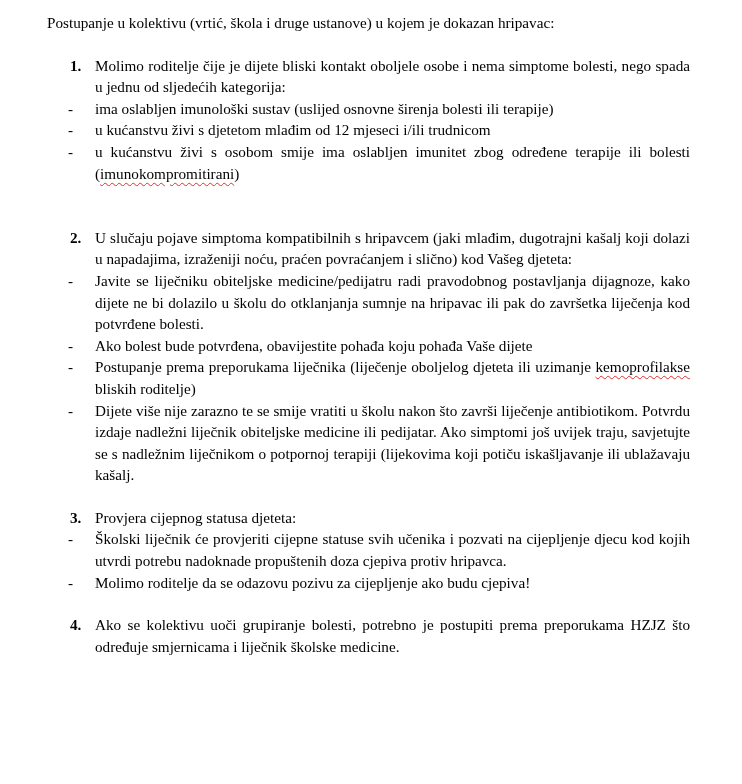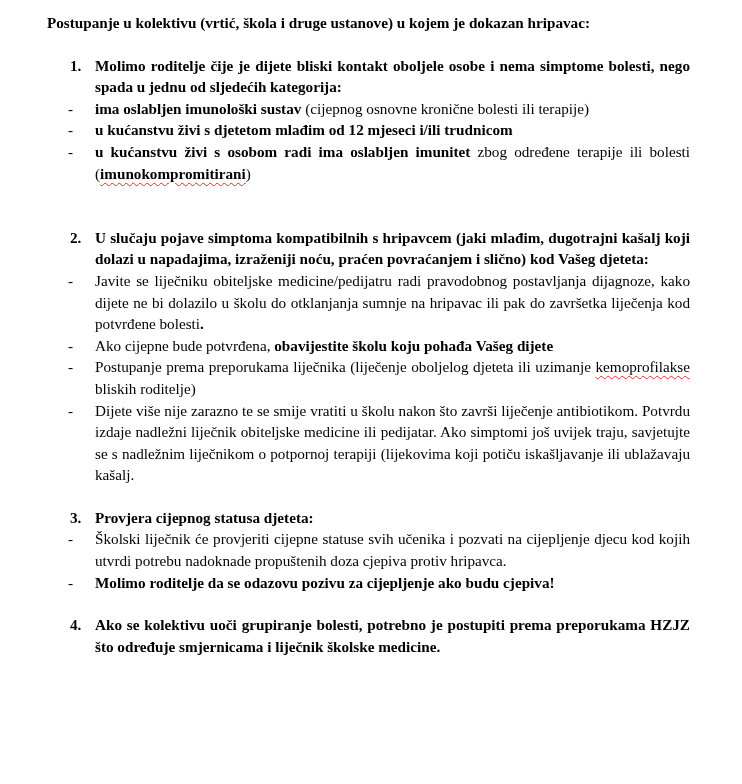--- a/index.html
+++ b/index.html
@@ -3,21 +3,21 @@
 <meta charset="utf-8">
 <style>
   html, body { margin: 0; padding: 0; background: #ffffff; }
   body {
     width: 742px; height: 784px; overflow: hidden; position: relative;
     font-family: "Liberation Serif", "DejaVu Serif", serif;
     font-size: 15.2px; color: #000; line-height: 21.6px;
   }
   .page { position: absolute; left: 47px; top: 12px; width: 643px; }
   p { margin: 0; }
-  .b { font-weight: bold; }
+  .b { font-weight: normal; }
   .just { text-align: justify; }
   .heading { margin-bottom: 21px; }
   .num-item { position: relative; padding-left: 48px; margin-top: 21px; }
   .num-item .num { position: absolute; left: 23px; top: 0; font-weight: bold; }
   .dash-item { position: relative; padding-left: 48px; }
   .dash-item .dash { position: absolute; left: 21px; top: 0; }
   .spell { text-decoration: underline wavy #e0302a; text-decoration-thickness: 1px; text-underline-offset: 3px; }
   .ul { text-decoration: underline; text-underline-offset: 2px; }
   .spacer { height: 21.6px; }
   .lastjust { text-align: justify; text-align-last: left; }
@@ -28,45 +28,45 @@
 <div class="page">
 
   <p class="b heading">Postupanje u kolektivu (vrtić, škola i druge ustanove) u kojem je dokazan hripavac:</p>
 
   <div class="num-item" style="margin-top:0;">
     <span class="num">1.</span>
     <p class="b just">Molimo roditelje čije je dijete bliski kontakt oboljele osobe i nema simptome bolesti, nego spada u jednu od sljedećih kategorija:</p>
   </div>
   <div class="dash-item">
     <span class="dash">-</span>
-    <p><span class="b">ima oslabljen imunološki sustav</span><span> (cijepnog osnovne kronične bolesti ili terapije)</span></p>
+    <p><span class="b">ima oslabljen imunološki sustav</span><span> (uslijed osnovne širenja bolesti ili terapije)</span></p>
   </div>
   <div class="dash-item">
     <span class="dash">-</span>
     <p class="b">u kućanstvu živi s djetetom mlađim od 12 mjeseci i/ili  trudnicom</p>
   </div>
   <div class="dash-item">
     <span class="dash">-</span>
-    <p class="lastjust"><span class="b">u kućanstvu živi s osobom radi ima oslabljen imunitet</span><span> zbog određene terapije ili bolesti (</span><span class="b spell">imunokompromitirani</span><span>)</span></p>
+    <p class="lastjust"><span class="b">u kućanstvu živi s osobom smije ima oslabljen imunitet</span><span> zbog određene terapije ili bolesti (</span><span class="b spell">imunokompromitirani</span><span>)</span></p>
   </div>
 
   <div class="spacer"></div>
 
 
   <div class="num-item">
     <span class="num">2.</span>
     <p class="b just lastjust">U slučaju pojave simptoma kompatibilnih s hripavcem (jaki mlađim, dugotrajni kašalj koji dolazi u napadajima, izraženiji noću, praćen povraćanjem i slično) kod Vašeg djeteta:</p>
   </div>
   <div class="dash-item">
     <span class="dash">-</span>
     <p class="lastjust"><span>Javite se liječniku obiteljske medicine/pedijatru radi pravodobnog postavljanja dijagnoze, kako dijete ne bi dolazilo u školu do otklanjanja sumnje na hripavac ili pak do završetka liječenja kod potvrđene bolesti</span><span class="b">.</span></p>
   </div>
   <div class="dash-item">
     <span class="dash">-</span>
-    <p><span>Ako cijepne bude potvrđena, </span><span class="b">obavijestite školu koju pohađa Vašeg dijete</span></p>
+    <p><span>Ako bolest bude potvrđena, </span><span class="b">obavijestite pohađa koju pohađa Vaše dijete</span></p>
   </div>
   <div class="dash-item">
     <span class="dash">-</span>
     <p class="lastjust"><span>Postupanje prema preporukama liječnika (liječenje oboljelog djeteta ili uzimanje </span><span class="spell">kemoprofilakse</span><span> bliskih roditelje)</span></p>
   </div>
   <div class="dash-item">
     <span class="dash">-</span>
     <p class="lastjust">Dijete više nije zarazno te se smije vratiti u školu nakon što završi liječenje antibiotikom. Potvrdu izdaje nadležni liječnik obiteljske medicine ili pedijatar. Ako simptomi još uvijek traju, savjetujte se s nadležnim liječnikom o potpornoj terapiji (lijekovima koji potiču iskašljavanje ili ublažavaju kašalj.</p>
   </div>
 

